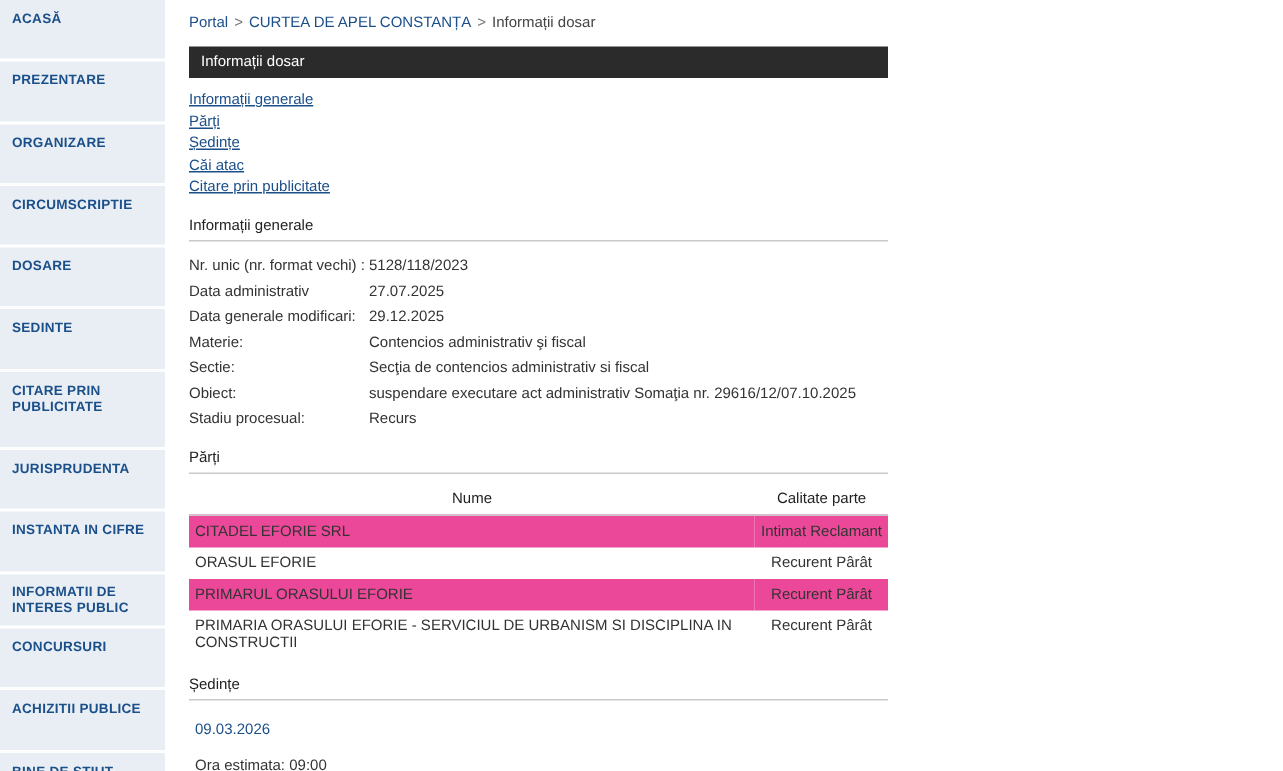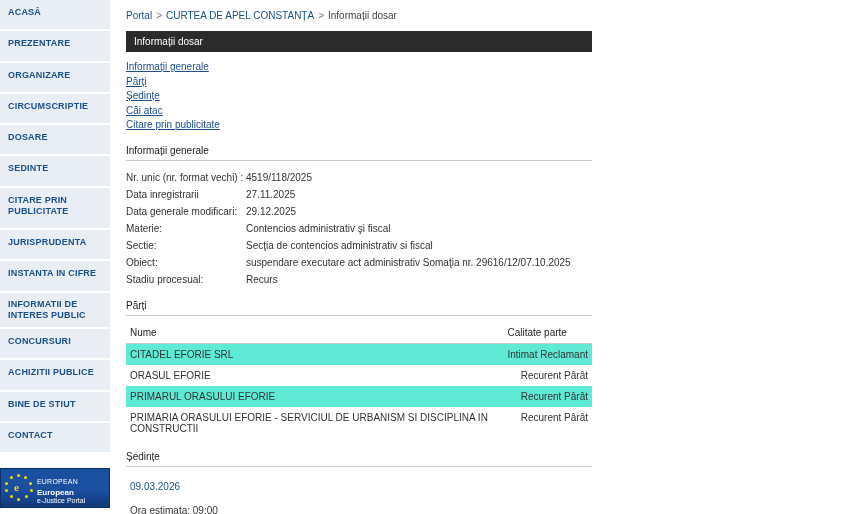--- a/index.html
+++ b/index.html
@@ -36,21 +36,21 @@
   .nav li {
     border-bottom: 1px solid #ffffff;
   }
   .nav-item {
     display: block;
     background: #e8eef3;
     color: #1b4f8a;
     font-size: 9px;
     font-weight: bold;
     letter-spacing: 0.2px;
-    padding: 7px 6px 11px 8px;
+    padding: 7px 6px 21px 8px;
     text-decoration: none;
     line-height: 1.25;
     border-bottom: 1px solid #ffffff;
     cursor: pointer;
   }
   .nav-item.two-line {
     padding-top: 6px;
     padding-bottom: 6px;
   }
   .banner {
@@ -181,38 +181,38 @@
   .info-table td.value {
     color: #333;
   }
   
   .parti {
     border-collapse: collapse;
     width: 466px;
     font-size: 10px;
   }
   .parti th {
-    text-align: left;
+    text-align: center;
     font-weight: normal;
     color: #222;
     padding: 3px 4px 5px 4px;
     border-bottom: 1px solid #c9c9c9;
     font-size: 10px;
   }
   .parti th.col-name { width: 370px; }
   .parti td {
     padding: 5px 4px;
     color: #333;
     vertical-align: top;
   }
   .parti tr.alt td {
-    background: #5eead4;
+    background: #ec4899;
   }
   .parti td.q {
-    text-align: right;
+    text-align: center;
     white-space: nowrap;
   }
   
   .sedinta-date {
     color: #1b4f8a;
     font-size: 10px;
     margin: 14px 0 12px 4px;
     cursor: pointer;
   }
   .sedinta-details {
@@ -309,25 +309,25 @@
       <a>Căi atac</a>
       <a>Citare prin publicitate</a>
     </div>
 
     <div class="section-title">Informații generale</div>
 
     <table class="info-table">
       <tbody>
           <tr>
         <td class="label">Nr. unic (nr. format vechi) :</td>
-        <td class="value">4519/118/2025</td>
-      </tr>
-      <tr>
-        <td class="label">Data inregistrarii</td>
-        <td class="value">27.11.2025</td>
+        <td class="value">5128/118/2023</td>
+      </tr>
+      <tr>
+        <td class="label">Data administrativ</td>
+        <td class="value">27.07.2025</td>
       </tr>
       <tr>
         <td class="label">Data generale modificari:</td>
         <td class="value">29.12.2025</td>
       </tr>
       <tr>
         <td class="label">Materie:</td>
         <td class="value">Contencios administrativ şi fiscal</td>
       </tr>
       <tr>

